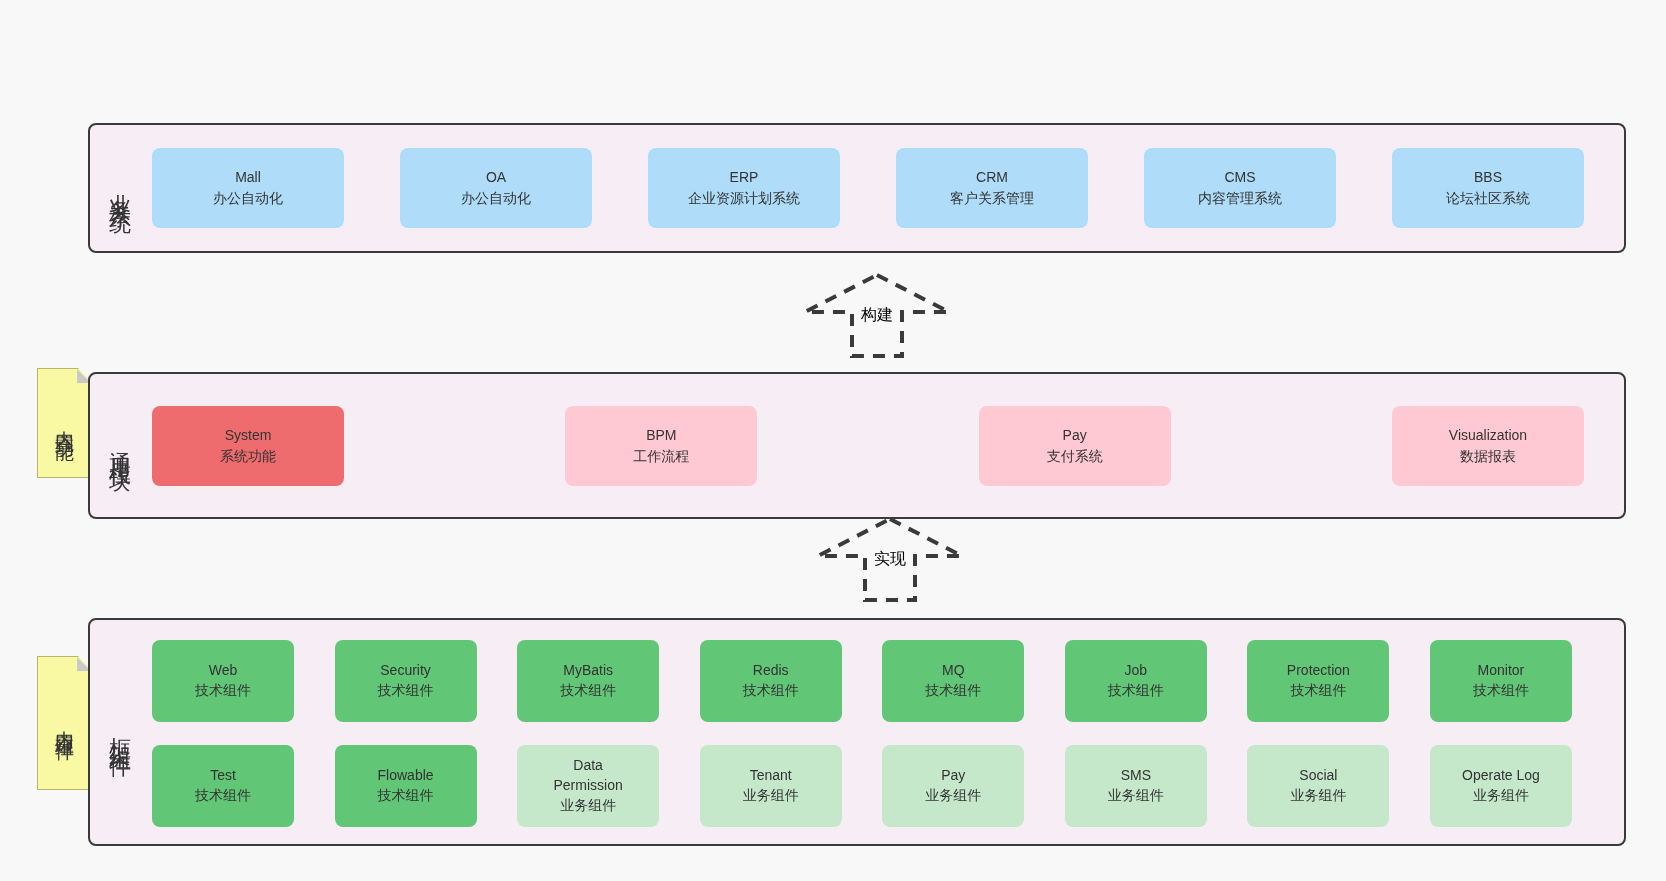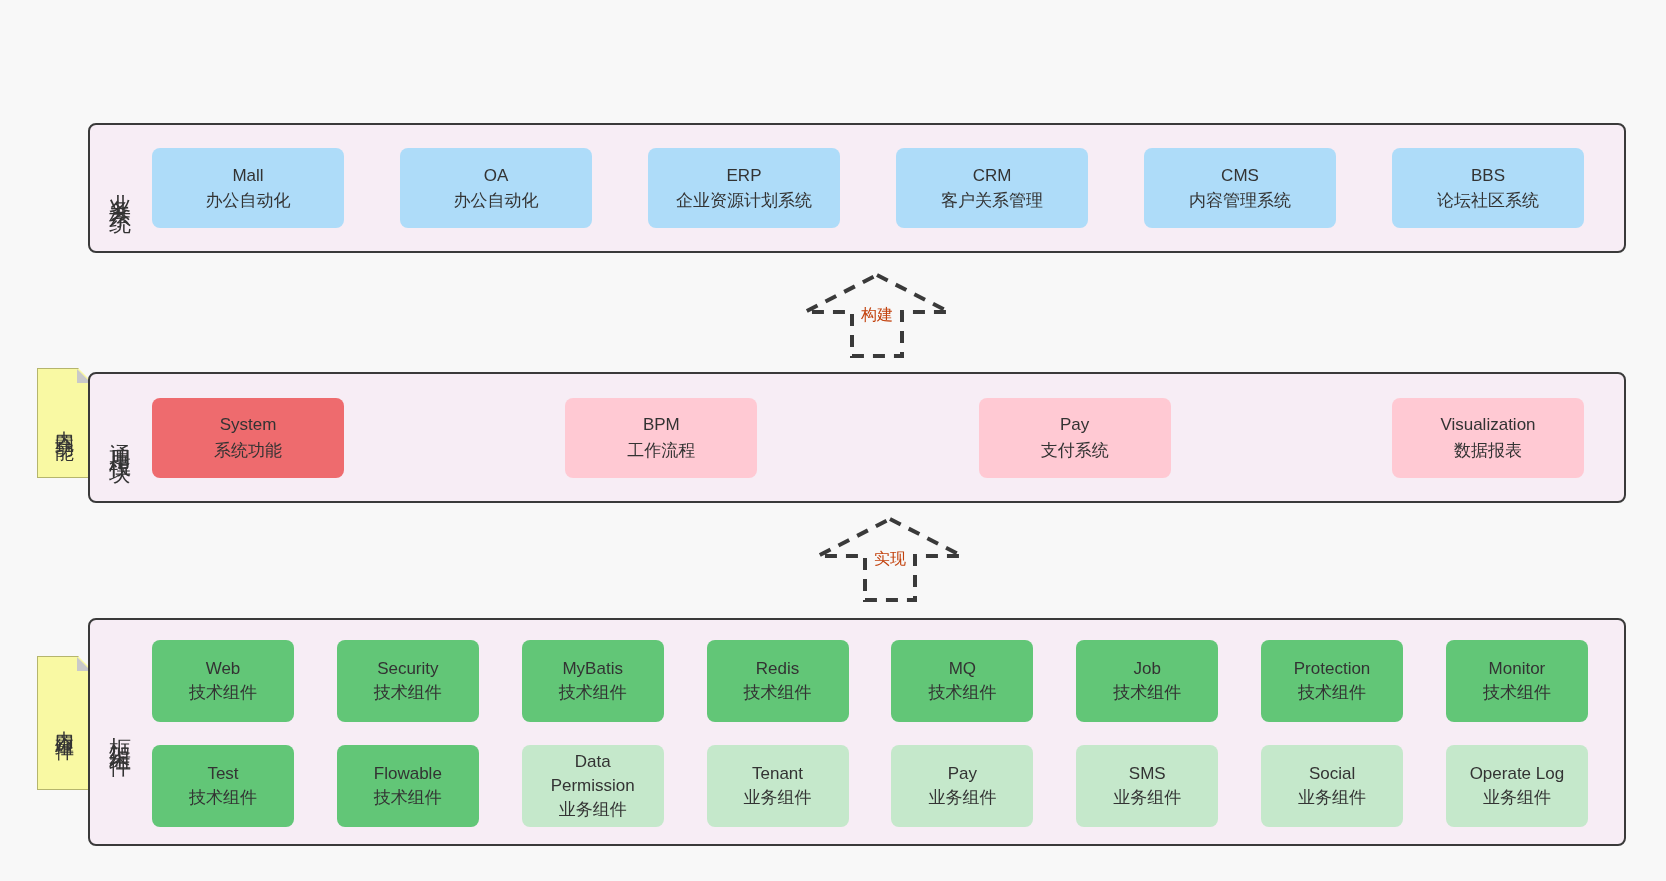--- a/index.html
+++ b/index.html
@@ -10,43 +10,43 @@
     color:var(--text,#333333);
     overflow:hidden;
   }
   .panel {
     position:absolute; left:88px; width:1538px; box-sizing:border-box;
     background:var(--panel-bg,#f7edf5);
     border:2px solid var(--panel-border,#3a3a3a);
     border-radius:8px;
   }
   #panel-business   { top:123px; height:130px; }
-  #panel-modules    { top:372px; height:131px; }
+  #panel-modules    { top:372px; height:147px; }
   #panel-components { top:618px; height:228px; }
 
   .vlabel {
     position:absolute; left:15px; top:50%; transform:translateY(-50%);
     writing-mode:vertical-rl; text-orientation:upright;
     font-size:22px; letter-spacing:6px; color:var(--text,#333);
     white-space:nowrap;
   }
 
   .box-row {
     position:absolute; left:62px; right:40px; top:50%; transform:translateY(-50%);
     display:flex; justify-content:space-between;
   }
   .box {
     box-sizing:border-box; border-radius:8px;
     display:flex; flex-direction:column; align-items:center; justify-content:center;
-    text-align:center; font-size:17px; line-height:1.5; color:#333;
+    text-align:center; font-size:14px; line-height:1.5; color:#333;
   }
   .box-row .box { width:192px; height:80px; }
 
   .grid-row {
-    position:absolute; left:62px; right:36px;
+    position:absolute; left:62px; right:52px;
     display:flex; justify-content:space-between;
   }
   #components-row-1 { top:20px; }
   #components-row-2 { top:125px; }
   .grid-row .box { width:142px; height:82px; line-height:1.42; }
   .box.narrow .box-title { max-width:100px; }
 
   .box.blue       { background:var(--blue,#aedcf9); }
   .box.red        { background:var(--red,#ee6b6e); }
   .box.pink       { background:var(--pink,#ffc9d3);text-align:center; }
@@ -72,21 +72,21 @@
     clip-path:polygon(0 0, 100% 100%, 0 100%);
   }
 
   .arrow { position:absolute; width:150px; height:90px; }
   #arrow-build     { left:802px; top:270px; }
   #arrow-implement { left:815px; top:514px;text-align:center; }
   .arrow svg { display:block; width:150px; height:90px; }
   .arrow-label {
     position:absolute; left:50%; top:34px; transform:translateX(-50%);
     background:var(--page-bg,#f8f8f8); padding:1px 4px;
-    font-size:16px; color:#c2410c; white-space:nowrap;
+    font-size:16px; color:#000000; white-space:nowrap;
   }
 </style>
 </head>
 <body>
 
 <div class="page">
 
   <div class="panel" id="panel-business">
     <div class="vlabel">业务系统</div>
     <div class="box-row">

